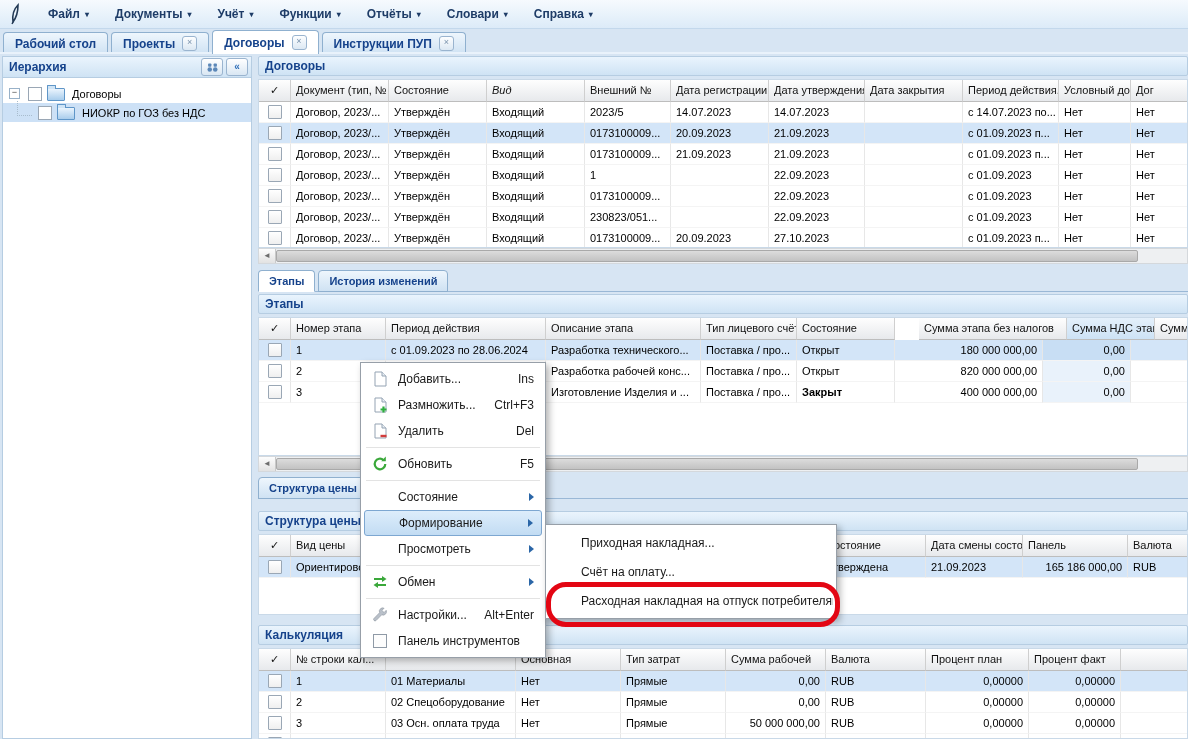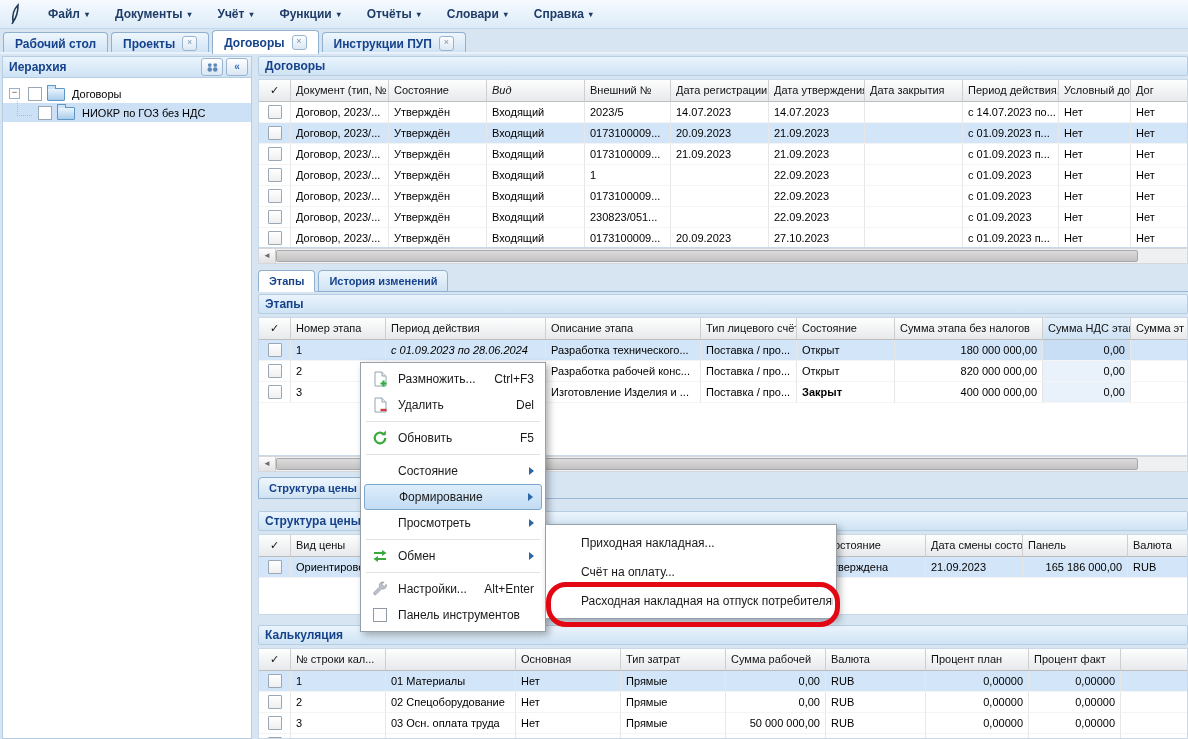--- a/index.html
+++ b/index.html
@@ -332,30 +332,30 @@
   <span>Этапы</span>
 </div>
 <div class="table" style="top:317px;height:139px;">
     <div class="trow thead">
       <div class="tcell checkcol" style="width: 32px;">✓</div>
       <div class="tcell" style="width: 95px;">Номер этапа</div>
       <div class="tcell" style="width: 160px;">Период действия</div>
       <div class="tcell" style="width: 155px;">Описание этапа</div>
       <div class="tcell" style="width: 96px;">Тип лицевого счёт</div>
       <div class="tcell" style="width: 98px;">Состояние</div>
-      <div class="tcell" style="width: 148px;">Сумма этапа без налогов</div>
+      <div class="tcell" style="width: 148px; margin-left: 24px;">Сумма этапа без налогов</div>
       <div class="tcell tint" style="width: 88px;">Сумма НДС этапа</div>
       <div class="tcell" style="width: 60px;">Сумма эт</div>
     </div>
     <div class="trow selected">
       <div class="tcell checkcol" style="width: 32px;">
         <div class="rowcheck"></div>
       </div>
       <div class="tcell" style="width: 95px;">1</div>
-      <div class="tcell" style="width: 160px; font-style: italic;">с 01.09.2023 по 28.06.2024</div>
+      <div class="tcell" style="width: 160px;">с 01.09.2023 по 28.06.2024</div>
       <div class="tcell" style="width: 155px;">Разработка технического...</div>
       <div class="tcell" style="width: 96px;">Поставка / про...</div>
       <div class="tcell" style="width: 98px;">Открыт</div>
       <div class="tcell" style="width: 148px; text-align: right;">180 000 000,00</div>
       <div class="tcell tint" style="width: 88px; text-align: right;">0,00</div>
       <div class="tcell" style="width: 60px;"></div>
     </div>
     <div class="trow">
       <div class="tcell checkcol" style="width: 32px;">
         <div class="rowcheck"></div>
@@ -493,20 +493,28 @@
       <div class="tcell" style="width: 92px; text-align: right;">10,50000</div>
       <div class="tcell" style="width: 70px;"></div>
     </div>
   </div>
 
 <div class="ctx">
     <div class="ctx-item">
       <span class="ico"><svg width="18" height="18" viewBox="0 0 18 18">
           <path d="M4 2h7l4 4v10H4z" fill="#fff" stroke="#94a3b3"></path>
           <path d="M11 2v4h4" fill="#e8eef4" stroke="#94a3b3"></path>
+        </svg></span>
+      <div class="lbl">Добавить...</div>
+      <div class="sc">Ins</div>
+    </div>
+    <div class="ctx-item">
+      <span class="ico"><svg width="18" height="18" viewBox="0 0 18 18">
+          <path d="M4 2h7l4 4v10H4z" fill="#fff" stroke="#94a3b3"></path>
+          <path d="M11 2v4h4" fill="#e8eef4" stroke="#94a3b3"></path>
           <path d="M9.5 13.5h6M12.5 10.5v6" stroke="#2fae3f" stroke-width="2.2"></path>
         </svg></span>
       <div class="lbl">Размножить...</div>
       <div class="sc">Ctrl+F3</div>
     </div>
     <div class="ctx-item">
       <span class="ico"><svg width="18" height="18" viewBox="0 0 18 18">
           <path d="M4 2h7l4 4v10H4z" fill="#fff" stroke="#94a3b3"></path>
           <path d="M11 2v4h4" fill="#e8eef4" stroke="#94a3b3"></path>
           <path d="M9.5 14h6" stroke="#d23b3b" stroke-width="2.4"></path>

